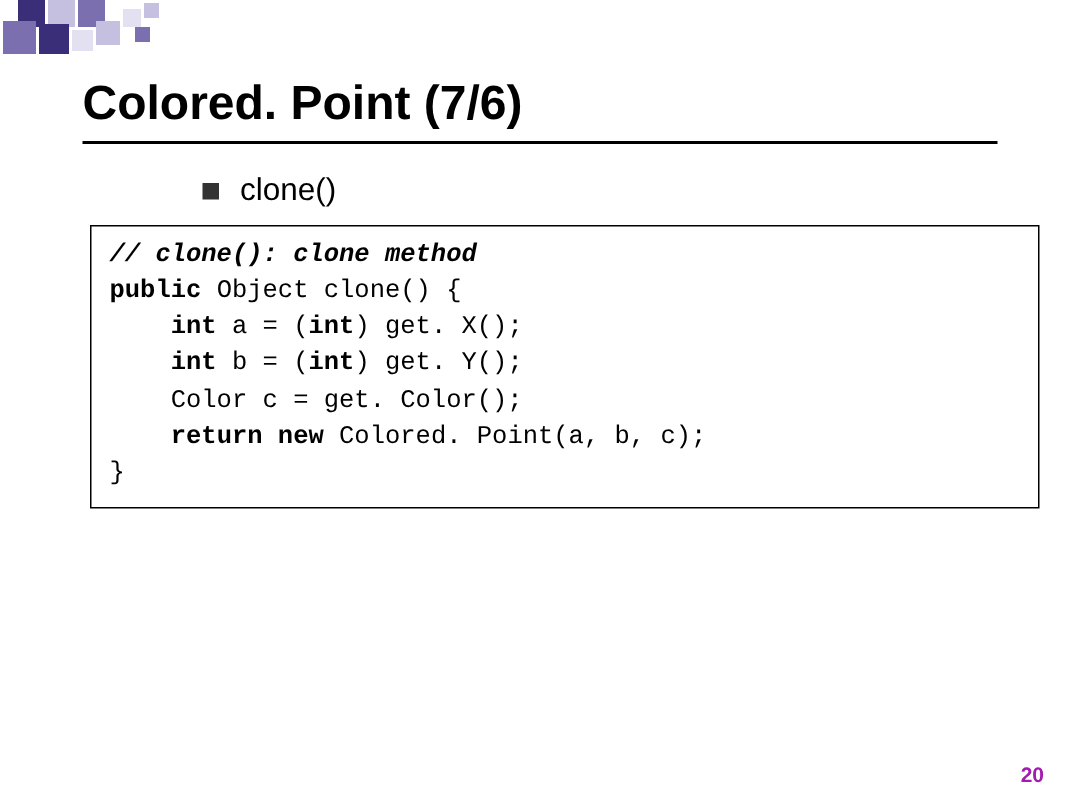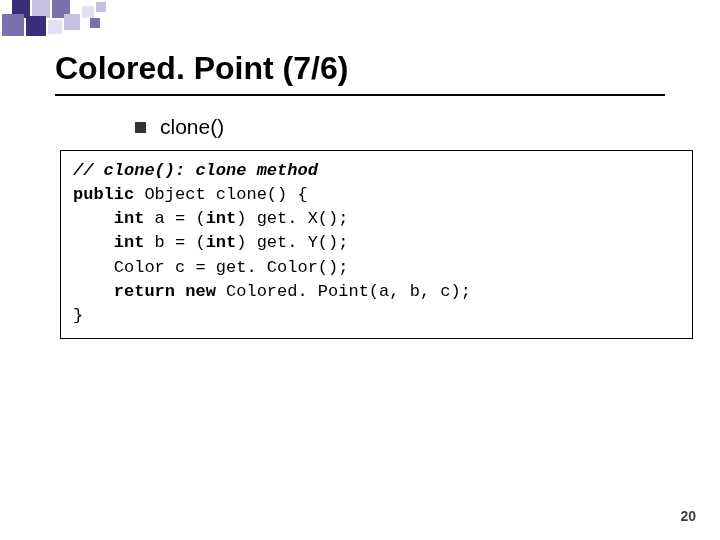--- a/index.html
+++ b/index.html
@@ -87,21 +87,21 @@
   .code-box pre .bi { font-weight: bold; font-style: italic; }
   .code-box pre .b  { font-weight: bold; }
 
   
   .page-num {
     position: absolute;
     bottom: 16px;
     right: 24px;
     font-size: 14px;
     font-weight: bold;
-    color: #404040;
+    color: #a21caf;
   }
 </style>
 </head>
 <body>
 
 <div class="decor">
   <div class="sq" style="left:12px; top:0px;  width:18px; height:18px; background:#3b2e78;"></div>
   <div class="sq" style="left:32px; top:0px;  width:18px; height:18px; background:#c5bfe0;"></div>
   <div class="sq" style="left:52px; top:0px;  width:18px; height:18px; background:#7b6fb0;"></div>
 

